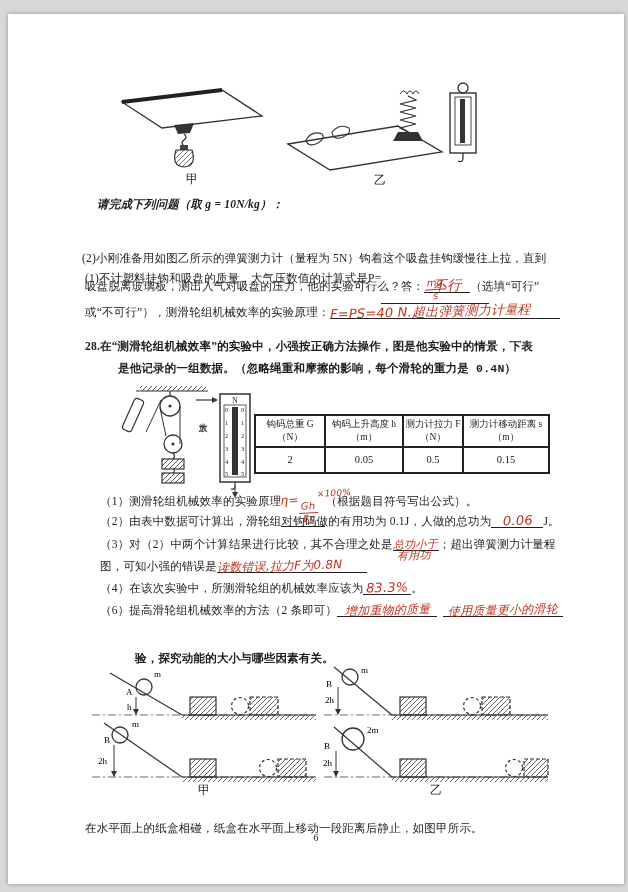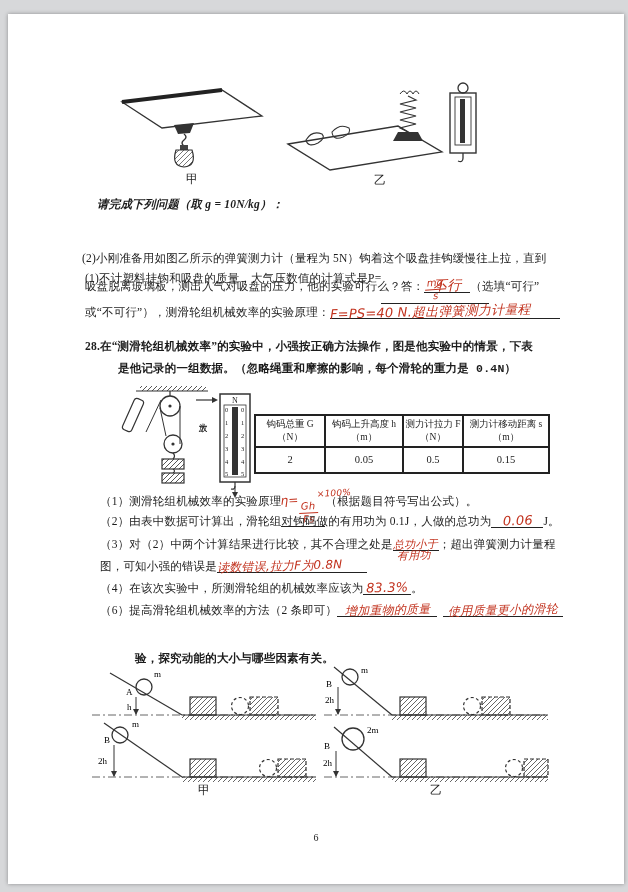--- a/index.html
+++ b/index.html
@@ -267,16 +267,17 @@
       <line x1="14" y1="86" x2="14" y2="111" stroke="#333" stroke-width="1"></line>
       <polygon points="11,106 14,112 17,106" fill="#333"></polygon>
       <text x="1" y="101" font-size="9">2h</text>
       <rect x="78" y="94" width="26" height="18" fill="url(#h5)" stroke="#333" stroke-width="1.2"></rect>
       <circle cx="192" cy="103" r="8.5" fill="none" stroke="#333" stroke-width="1.2" stroke-dasharray="3 2.5"></circle>
       <rect x="202" y="94" width="24" height="18" fill="url(#h5)" stroke="#333" stroke-width="1.2" stroke-dasharray="4 2"></rect>
     </svg>
     <div class="figlabel" style="left:108px;top:117px;">乙</div>
   </div>
 
+  <div class="line" style="left:77px;top:807px;">在水平面上的纸盒相碰，纸盒在水平面上移动一段距离后静止，如图甲所示。</div>
 
   <div class="pagenum">6</div>
  </div>
 </div>
 
 </body></html>

